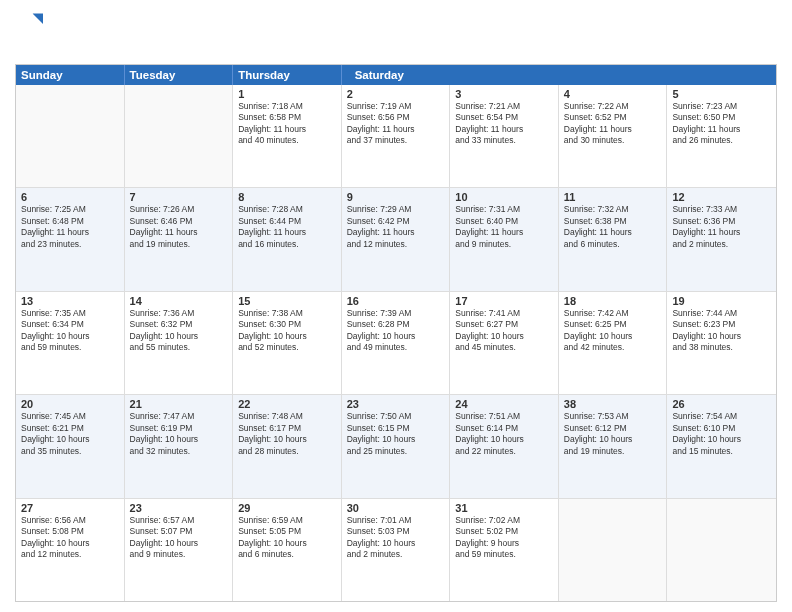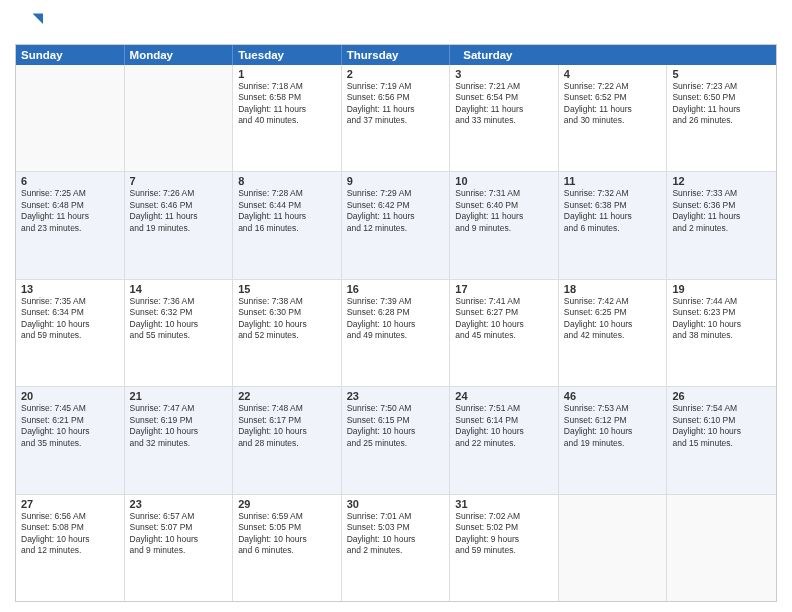--- a/index.html
+++ b/index.html
@@ -9,20 +9,21 @@
       font-family: Arial, sans-serif;
       background: #fff;
       overflow: hidden;
     }
     .page {
       width: 792px;
       height: 612px;
       padding: 10px 15px 10px 15px;
       display: flex;
       flex-direction: column;
+      gap: 20px;
     }
     .header {
       display: flex;
       justify-content: space-between;
       align-items: flex-start;
       margin-bottom: 6px;
     }
     .logo {
       display: flex;
       align-items: center;
@@ -133,21 +134,20 @@
     </div>
     <div class="title-block">
       <div class="month-title"></div>
       <div class="subtitle"></div>
     </div>
   </div>
 
   <div class="calendar">
     <div class="cal-header-row">
     <div class="cal-header-cell">Sunday</div>
-        <div class="cal-header-cell">Monday</div>
         <div class="cal-header-cell">Tuesday</div>
         <div class="cal-header-cell">Thursday</div>
         <div class="cal-header-cell">Saturday</div>
       </div>
     <div class="cal-body">
     <div class="cal-row">
           <div class="cal-cell empty"></div>
           <div class="cal-cell empty"></div>
           <div class="cal-cell">
             <span class="day-num">1</span>
@@ -245,21 +245,21 @@
           </div>
           <div class="cal-cell alt-row">
             <span class="day-num">23</span>
             <div class="cell-text">Sunrise: 7:50 AM<br>Sunset: 6:15 PM<br>Daylight: 10 hours<br>and 25 minutes.</div>
           </div>
           <div class="cal-cell alt-row">
             <span class="day-num">24</span>
             <div class="cell-text">Sunrise: 7:51 AM<br>Sunset: 6:14 PM<br>Daylight: 10 hours<br>and 22 minutes.</div>
           </div>
           <div class="cal-cell alt-row">
-            <span class="day-num">46</span>
+            <span class="day-num">38</span>
             <div class="cell-text">Sunrise: 7:53 AM<br>Sunset: 6:12 PM<br>Daylight: 10 hours<br>and 19 minutes.</div>
           </div>
           <div class="cal-cell alt-row">
             <span class="day-num">26</span>
             <div class="cell-text">Sunrise: 7:54 AM<br>Sunset: 6:10 PM<br>Daylight: 10 hours<br>and 15 minutes.</div>
           </div>
         </div>
         <div class="cal-row">
           <div class="cal-cell">
             <span class="day-num">27</span>

